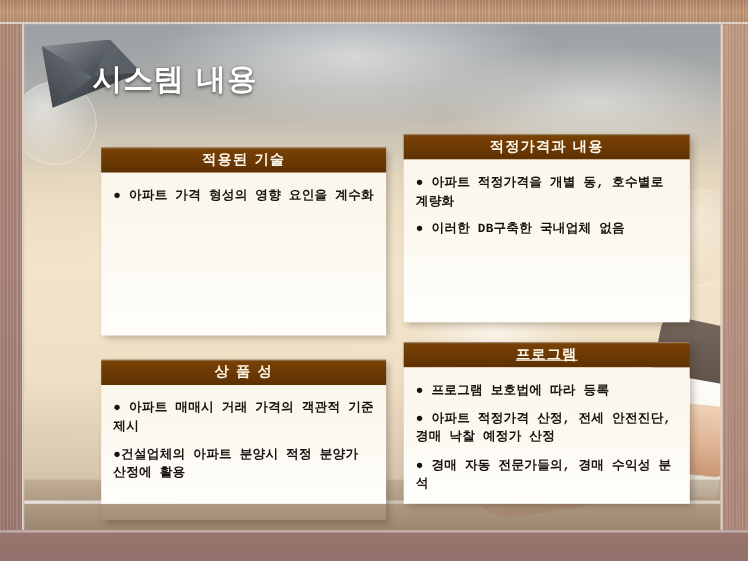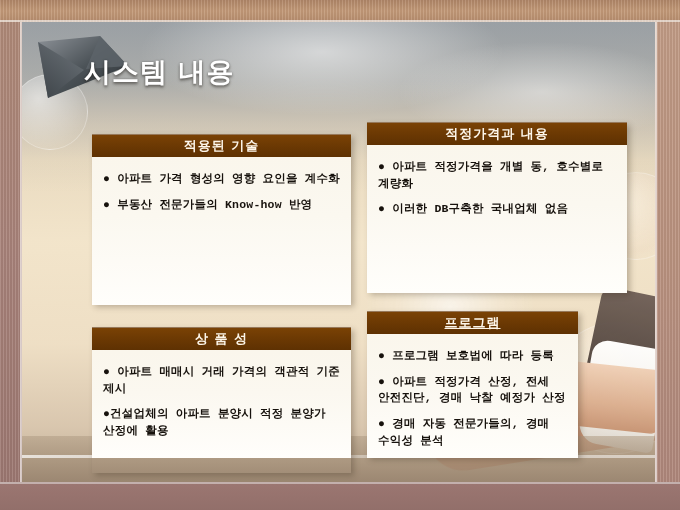--- a/index.html
+++ b/index.html
@@ -183,21 +183,21 @@
     font-family:Liberation Mono, monospace;
   }
 
   
   #box1{left:70px;top:112px;width:259px;height:170px;}
   #box1 .box-bd{height:148px;}
   #box2{left:345px;top:100px;width:260px;height:170px;}
   #box2 .box-bd{height:148px;}
   #box3{left:70px;top:305px;width:259px;height:146px;}
   #box3 .box-bd{height:108px;}
-  #box4{left:345px;top:289px;width:211px;height:146px;}
+  #box4{left:345px;top:289px;width:260px;height:146px;}
   #box4 .box-bd{height:124px;}
 </style>
 </head>
 <body>
 
 <div class="stage">
 
   <div class="frame-bg"></div>
   <div class="frame-top"></div>
   <div class="frame-left"></div>
@@ -246,21 +246,20 @@
     </svg>
 
     <div class="title">시스템 내용</div>
 
     <div class="box" id="box1">
       <div class="box-hd">
         <span>적용된 기술</span>
       </div>
       <div class="box-bd">
         <div class="li">● 아파트 가격 형성의 영향 요인을 계수화</div>
-        <div class="li">● 부동산 전문가들의 Know-how 반영</div>
       </div>
     </div>
 
     <div class="box" id="box2">
       <div class="box-hd">
         <span>적정가격과 내용</span>
       </div>
       <div class="box-bd">
         <div class="li">● 아파트 적정가격을  개별 동, 호수별로 계량화</div>
         <div class="li">● 이러한 DB구축한 국내업체 없음</div>

